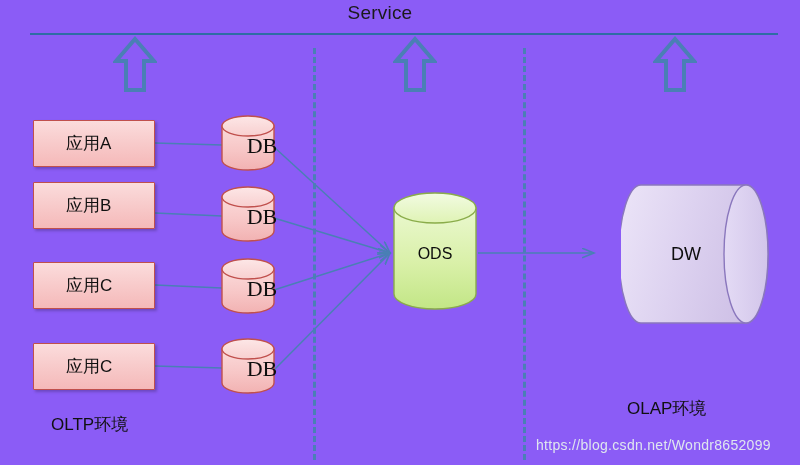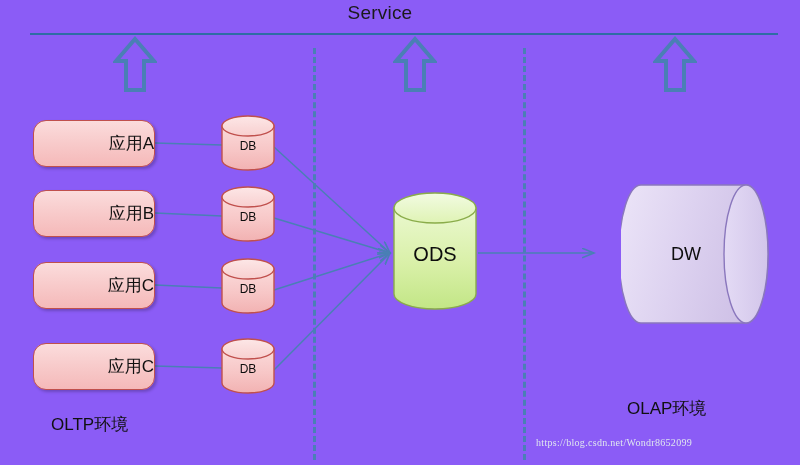--- a/index.html
+++ b/index.html
@@ -50,70 +50,71 @@
     width: 0;
     border-left: 3px dashed #4a7fb5;
   }
 
   
   .app-box {
     position: absolute;
     width: 122px;
     height: 47px;
     border: 1.4px solid #c0504d;
-    border-radius: 13px;
+    border-radius: 1px;
     background: linear-gradient(to bottom, #fbdcdc 0%, #f8cccc 45%, #f5b9b9 100%);
     box-shadow: 2px 2px 3px rgba(0,0,0,0.22);
     display: flex;
     align-items: center;
-    justify-content: flex-end;
+    justify-content: flex-start;
     font-size: 17px;
     color: #101010;
     box-sizing: border-box;
     padding-left: 32px;
   }
 
   
   .db-cyl {
     position: absolute;
     width: 56px;
     height: 56px;
   }
   .db-cyl .label {
     position: absolute;
-    left: 0;
+    left: 14px;
     top: 0;
     width: 56px;
     height: 56px;
     display: flex;
     align-items: center;
     justify-content: center;
-    font-size: 12px;
+    font-size: 22px;
     color: #0d0d0d;
     padding-top: 6px;
     box-sizing: border-box;
     pointer-events: none;
+    font-family: Liberation Serif, serif;
   }
 
   
   .ods-cyl {
     position: absolute;
     left: 392px;
     top: 192px;
     width: 86px;
     height: 118px;
   }
   .ods-cyl .label {
     position: absolute;
     left: 0; top: 0;
     width: 86px; height: 118px;
     display: flex;
     align-items: center;
     justify-content: center;
-    font-size: 20px;
+    font-size: 16px;
     color: #0d0d0d;
     padding-top: 6px;
     box-sizing: border-box;
     pointer-events: none;
   }
 
   
   .dw-cyl {
     position: absolute;
     left: 592px;
@@ -148,25 +149,24 @@
     left: 0; top: 0;
     width: 800px; height: 465px;
     pointer-events: none;
   }
 
   
   .watermark {
     position: absolute;
     left: 536px;
     top: 437px;
-    font-size: 10px;
+    font-size: 14px;
     color: #dfe6ef;
     letter-spacing: 0.3px;
     white-space: nowrap;
-    font-family: Liberation Serif, serif;
   }
 </style>
 </head>
 <body>
 
 <div id="canvas">
 
   <div class="service-title">Service</div>
   <div class="service-line"></div>
 
@@ -209,21 +209,21 @@
         <line x1="274" y1="290" x2="390" y2="253" stroke="#4a7fb5" stroke-width="1.5" marker-end="url(#ah)"></line>
         <line x1="274" y1="370" x2="390" y2="253" stroke="#4a7fb5" stroke-width="1.5" marker-end="url(#ah)"></line>
         <line x1="478" y1="253" x2="594" y2="253" stroke="#4a7fb5" stroke-width="1.5" marker-end="url(#ah)"></line>
       </g>
   </svg>
 
   <div id="apps-host">
       <div class="app-box" style="left: 33px; top: 120px;">
         <span>应用A</span>
       </div>
-      <div class="app-box" style="left: 33px; top: 190px;">
+      <div class="app-box" style="left: 33px; top: 182px;">
         <span>应用B</span>
       </div>
       <div class="app-box" style="left: 33px; top: 262px;">
         <span>应用C</span>
       </div>
       <div class="app-box" style="left: 33px; top: 343px;">
         <span>应用C</span>
       </div>
     </div>
 

